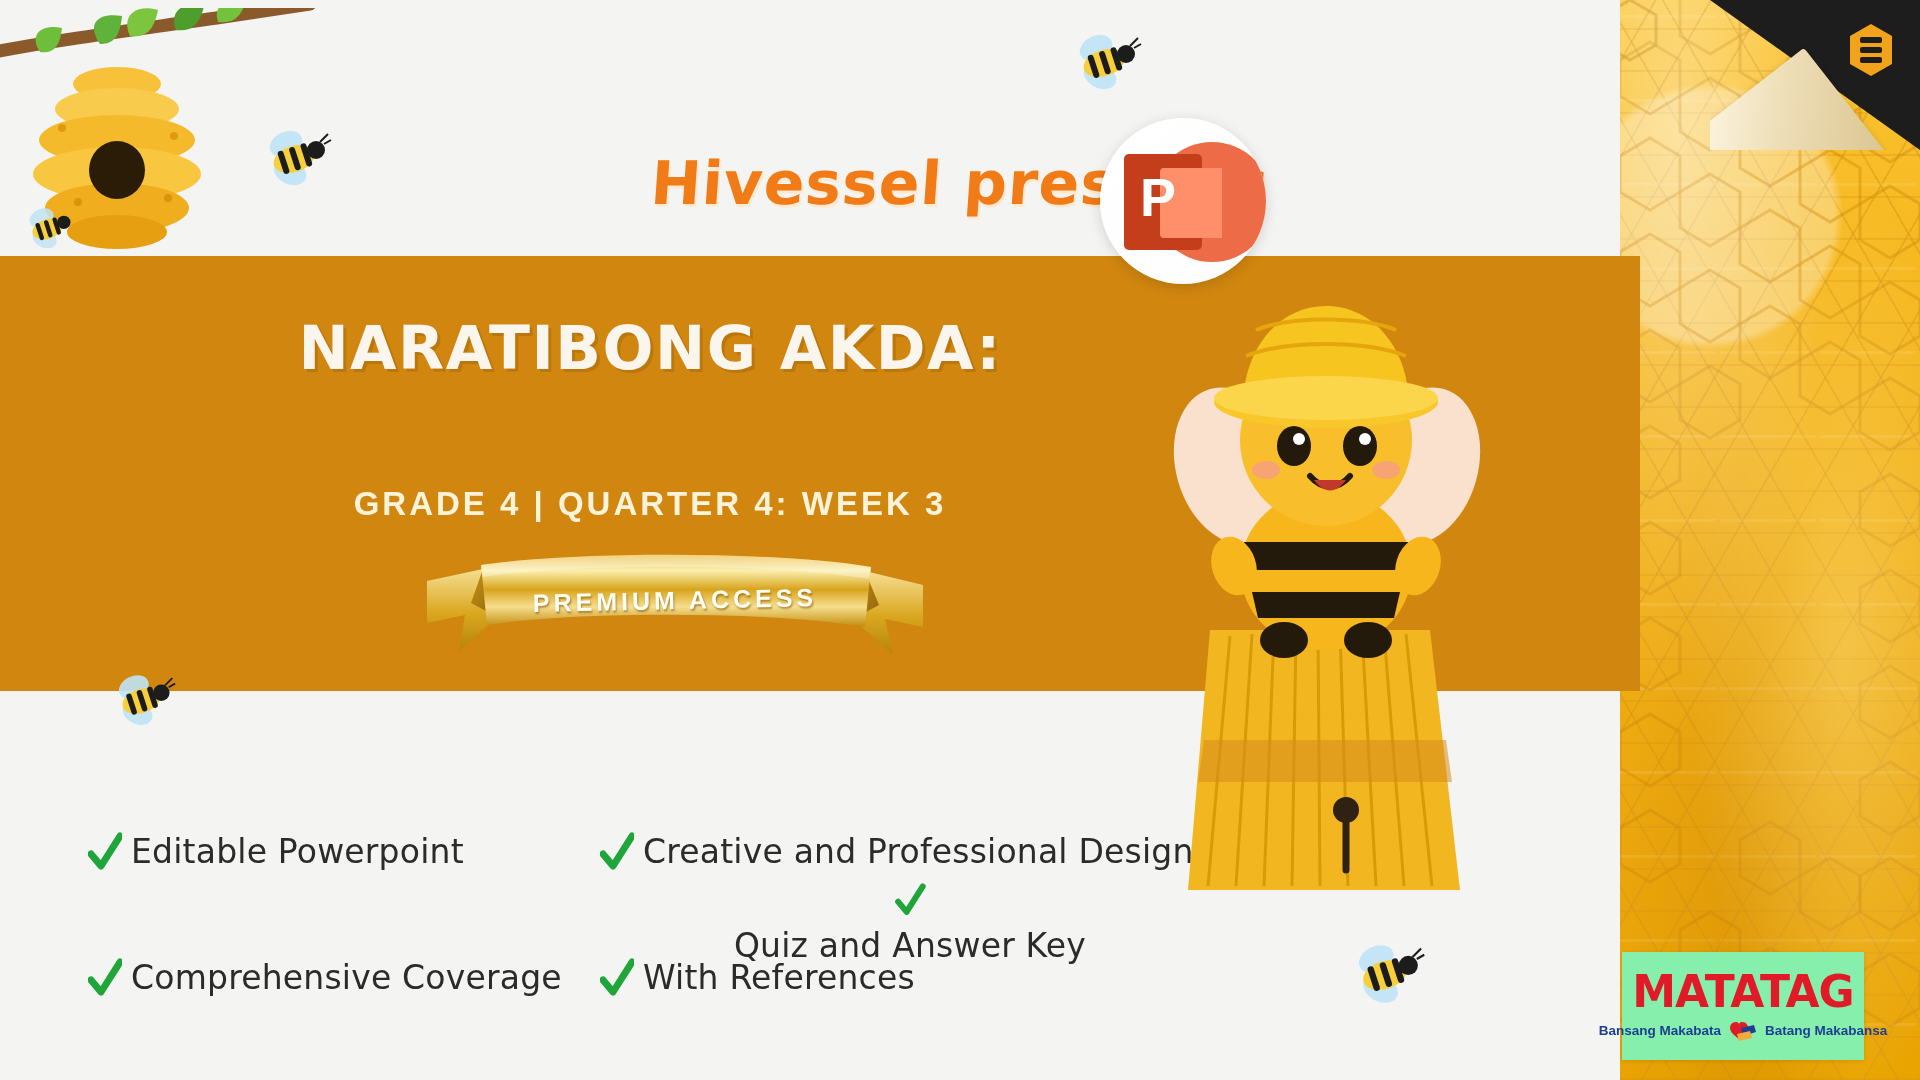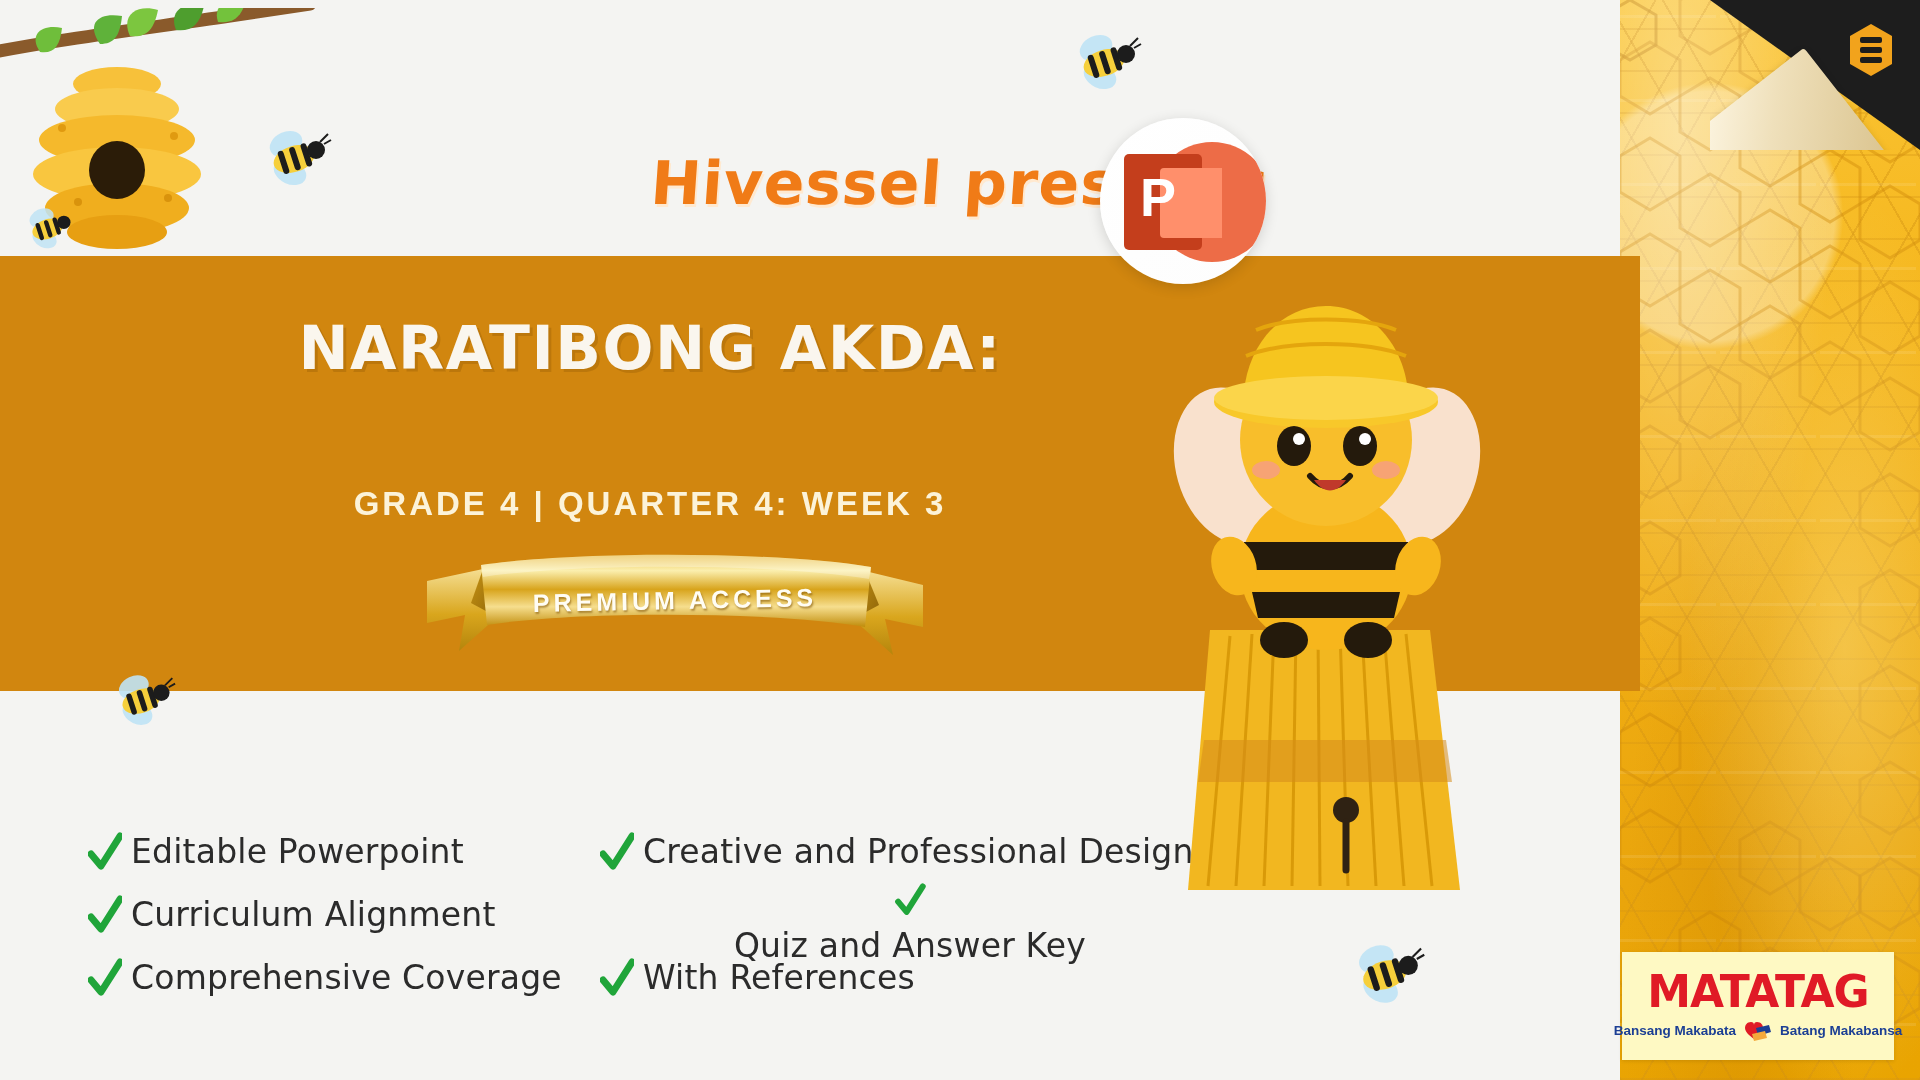--- a/index.html
+++ b/index.html
@@ -136,22 +136,22 @@
   }
 
   
   .mascot{ position:absolute; left:1160px; top:270px; width:330px; height:620px; z-index:13; }
 
   
   .bee{ position:absolute; z-index:10; }
 
   
   .matatag{
-    position:absolute; left:1622px; top:952px; width:272px; height:108px;
-    background:#fef9c3; z-index:16;
+    position:absolute; left:1622px; top:952px; width:242px; height:108px;
+    background:#86efac; z-index:16;
     display:flex; flex-direction:column; align-items:center; justify-content:center;
     box-shadow:0 1px 4px rgba(0,0,0,.12);
   }
   .matatag .mt-main{
     color:#E01A26; font-weight:bold; font-size:44px; letter-spacing:-1px; line-height:1;
     font-family:"DejaVu Sans", sans-serif;
   }
   .matatag .mt-sub{
     display:flex; align-items:center; gap:7px; margin-top:5px;
     color:#1C3F94; font-size:13.5px; font-weight:bold; white-space:nowrap;
@@ -423,26 +423,20 @@
     <span class="ftxt">Editable Powerpoint</span>
   </div>
 
   <div class="feat" style="grid-column:2; grid-row:1;">
     <svg class="tick" viewBox="0 0 34 40">
       <path d="M3 22 L13 34 L32 4" stroke="#20A53A" stroke-width="7" fill="none" stroke-linecap="round" stroke-linejoin="round"></path>
     </svg>
     <span class="ftxt">Creative and Professional Designs</span>
   </div>
 
-  <div class="feat" style="grid-column:1; grid-row:2;">
-    <svg class="tick" viewBox="0 0 34 40">
-      <path d="M3 22 L13 34 L32 4" stroke="#20A53A" stroke-width="7" fill="none" stroke-linecap="round" stroke-linejoin="round"></path>
-    </svg>
-    <span class="ftxt">Curriculum Alignment</span>
-  </div>
 
   <div class="feat" style="grid-column:2; grid-row:2;flex-direction:column;">
     <svg class="tick" viewBox="0 0 34 40">
       <path d="M3 22 L13 34 L32 4" stroke="#20A53A" stroke-width="7" fill="none" stroke-linecap="round" stroke-linejoin="round"></path>
     </svg>
     <span class="ftxt">Quiz and Answer Key</span>
   </div>
 
   <div class="feat" style="grid-column:1; grid-row:3;">
     <svg class="tick" viewBox="0 0 34 40">

